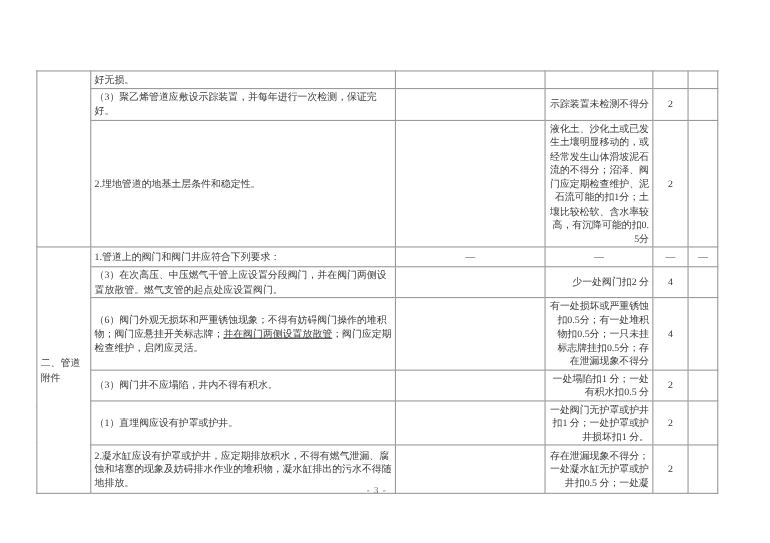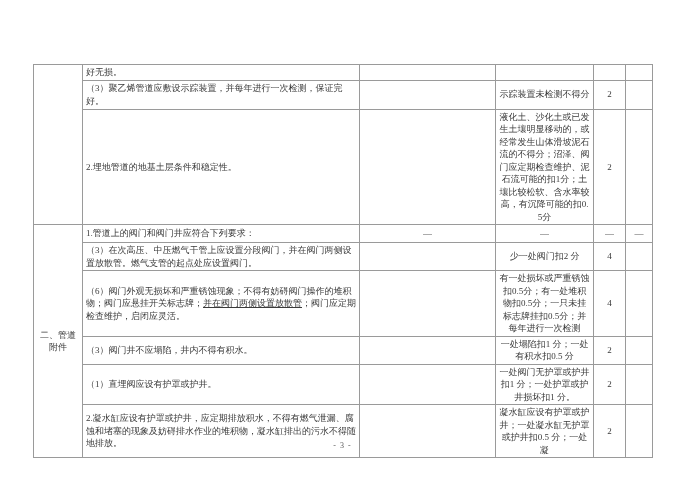--- a/index.html
+++ b/index.html
@@ -16,23 +16,23 @@
   }
   table.doc td{
     border:1px solid #9a9a9a;
     padding:1px 3px;
     font-size:9px;
     line-height:12.5px;
     vertical-align:middle;
     overflow:hidden;
     word-break:break-all;
   }
-  td.cat{text-align:center;}
+  td.cat{text-align:left;}
   td.content{text-align:left;}
-  td.crit{text-align:center;}
+  td.crit{text-align:right;}
   td.mid,td.score,td.res{text-align:center;}
   td.score{font-size:10px;}
   .u{text-decoration:underline;text-underline-offset:1px;}
   .footer{
     position:absolute;left:33px;top:441px;width:619px;
     text-align:center;font-size:8px;color:#5a5a5a;letter-spacing:1px;
   }
 </style>
 </head>
 <body>
@@ -84,42 +84,42 @@
       <tr style="height:27px">
         <td class="content">（3）在次高压、中压燃气干管上应设置分段阀门，并在阀门两侧设置放散管。燃气支管的起点处应设置阀门。</td>
         <td class="mid"></td>
         <td class="crit">少一处阀门扣2 分</td>
         <td class="score">4</td>
         <td class="res"></td>
       </tr>
       <tr style="height:62px">
         <td class="content"><span>（6）阀门外观无损坏和严重锈蚀现象；不得有妨碍阀门操作的堆积物；阀门应悬挂开关标志牌；</span><span class="u">并在阀门两侧设置放散管</span><span>；阀门应定期检查维护，启闭应灵活。</span></td>
         <td class="mid"></td>
-        <td class="crit">有一处损坏或严重锈蚀扣0.5分；有一处堆积物扣0.5分；一只未挂标志牌挂扣0.5分；并每年进行一次检测</td>
+        <td class="crit">有一处损坏或严重锈蚀扣0.5分；有一处堆积物扣0.5分；一只未挂标志牌挂扣0.5分；存在泄漏现象不得分</td>
         <td class="score">4</td>
         <td class="res"></td>
       </tr>
       <tr style="height:28px">
         <td class="content">（3）阀门井不应塌陷，井内不得有积水。</td>
         <td class="mid"></td>
         <td class="crit">一处塌陷扣1 分；一处有积水扣0.5 分</td>
         <td class="score">2</td>
         <td class="res"></td>
       </tr>
       <tr style="height:38px">
         <td class="content">（1）直埋阀应设有护罩或护井。</td>
         <td class="mid"></td>
         <td class="crit">一处阀门无护罩或护井扣1 分；一处护罩或护井损坏扣1 分。</td>
         <td class="score">2</td>
         <td class="res"></td>
       </tr>
       <tr style="height:44px">
         <td class="content">2.凝水缸应设有护罩或护井，应定期排放积水，不得有燃气泄漏、腐蚀和堵塞的现象及妨碍排水作业的堆积物，凝水缸排出的污水不得随地排放。</td>
         <td class="mid"></td>
-        <td class="crit">凝水缸应设有护罩或护井；一处凝水缸无护罩或护井扣0.5 分；一处凝</td>
+        <td class="crit">存在泄漏现象不得分；一处凝水缸无护罩或护井扣0.5 分；一处凝</td>
         <td class="score">2</td>
         <td class="res"></td>
       </tr>
     </tbody>
   </table>
 
   <div class="footer">- 3 -</div>
 </div>
 
 </body></html>

